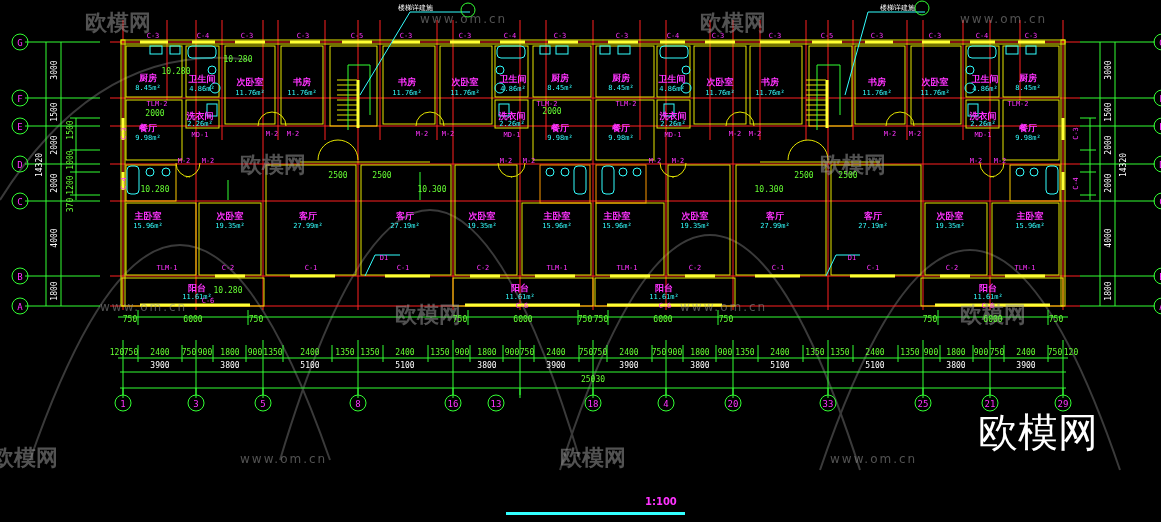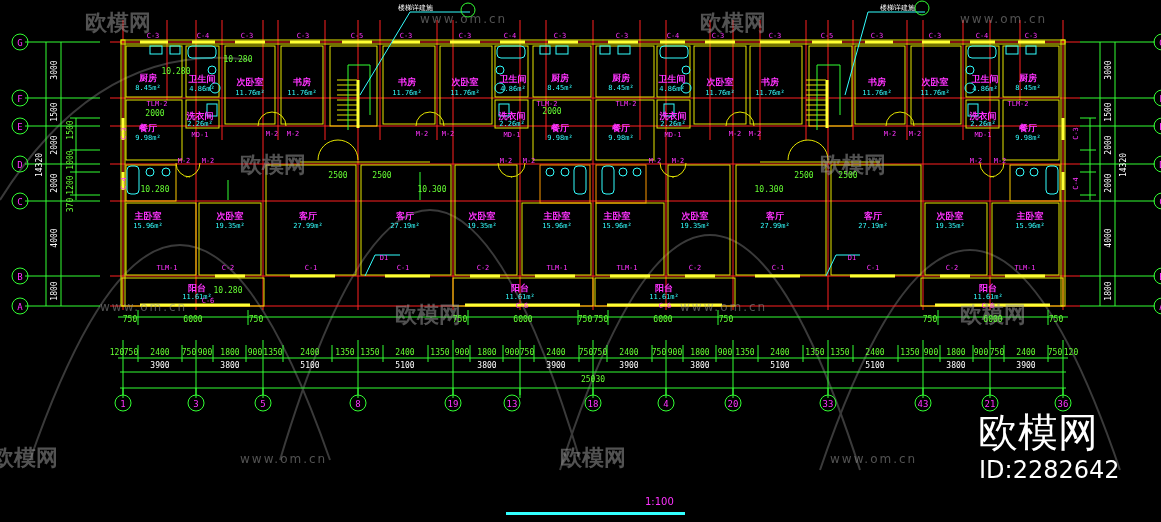--- a/index.html
+++ b/index.html
@@ -11,21 +11,21 @@
   .tag{color:#ff33ff;font-size:7px;transform:translateX(-50%);}
   .dim{color:#66ff33;font-size:8px;transform:translateX(-50%);}
   .dimw{color:#ffffff;font-size:8px;transform:translateX(-50%);}
   .dimv{color:#ffffff;font-size:8px;transform:translate(-50%,-50%) rotate(-90deg);}
   .dimvg{color:#66ff33;font-size:8px;transform:translate(-50%,-50%) rotate(-90deg);}
   .axis-bubble{position:absolute;width:15px;height:15px;border:1px solid #33ff33;border-radius:50%;color:#ff33ff;font-size:9px;display:flex;align-items:center;justify-content:center;transform:translate(-50%,-50%);font-family:"DejaVu Sans Mono",monospace;}
   .wm{position:absolute;color:rgba(150,150,150,0.55);font-family:"DejaVu Sans",sans-serif;white-space:nowrap;}
   .wm-logo{font-size:22px;font-weight:bold;}
   .wm-url{font-size:12px;letter-spacing:2px;}
   .title{position:absolute;left:511px;top:483px;color:#ff33ff;font-size:21px;font-weight:bold;font-family:"DejaVu Sans",sans-serif;}
-  .scale{position:absolute;left:645px;top:496px;color:#ff33ff;font-size:10px;font-weight:normal;font-family:"DejaVu Sans",sans-serif;}
+  .scale{position:absolute;left:645px;top:496px;color:#ff33ff;font-size:10px;font-weight:bold;font-family:"DejaVu Sans",sans-serif;}
   .title-line{position:absolute;left:506px;top:512px;width:179px;height:3px;background:#33ffff;}
   .brand-big{position:absolute;left:978px;top:405px;color:#fff;font-size:40px;font-family:"DejaVu Sans",sans-serif;}
   .brand-id{position:absolute;left:979px;top:456px;color:#fff;font-size:24px;font-family:"DejaVu Sans",sans-serif;}
   .note{position:absolute;color:#ffffff;font-size:7px;}
 </style>
 </head>
 <body>
 
 <div id="canvas">
 
@@ -429,29 +429,29 @@
   <div class="axis-bubble" style="left:1162px;top:126px">E</div>
   <div class="axis-bubble" style="left:1162px;top:164px">D</div>
   <div class="axis-bubble" style="left:1162px;top:201px">C</div>
   <div class="axis-bubble" style="left:1162px;top:276px">B</div>
   <div class="axis-bubble" style="left:1162px;top:306px">A</div>
 
   <div class="axis-bubble" style="left:123px;top:403px">1</div>
   <div class="axis-bubble" style="left:196px;top:403px">3</div>
   <div class="axis-bubble" style="left:263px;top:403px">5</div>
   <div class="axis-bubble" style="left:358px;top:403px">8</div>
-  <div class="axis-bubble" style="left:453px;top:403px">19</div>
-  <div class="axis-bubble" style="left:512px;top:403px">13</div>
+  <div class="axis-bubble" style="left:453px;top:403px">16</div>
+  <div class="axis-bubble" style="left:496px;top:403px">13</div>
   <div class="axis-bubble" style="left:593px;top:403px">18</div>
   <div class="axis-bubble" style="left:666px;top:403px">4</div>
   <div class="axis-bubble" style="left:733px;top:403px">20</div>
   <div class="axis-bubble" style="left:828px;top:403px">33</div>
-  <div class="axis-bubble" style="left:923px;top:403px">43</div>
+  <div class="axis-bubble" style="left:923px;top:403px">25</div>
   <div class="axis-bubble" style="left:990px;top:403px">21</div>
-  <div class="axis-bubble" style="left:1063px;top:403px">36</div>
+  <div class="axis-bubble" style="left:1063px;top:403px">29</div>
 
   <div class="lbl dimv" style="left:55px;top:70px">3000</div>
   <div class="lbl dimv" style="left:55px;top:112px">1500</div>
   <div class="lbl dimv" style="left:55px;top:145px">2000</div>
   <div class="lbl dimv" style="left:55px;top:183px">2000</div>
   <div class="lbl dimv" style="left:55px;top:238px">4000</div>
   <div class="lbl dimv" style="left:55px;top:291px">1800</div>
   <div class="lbl dimv" style="left:40px;top:165px">14320</div>
   <div class="lbl dimvg" style="left:71px;top:130px">1500</div>
   <div class="lbl dimvg" style="left:71px;top:160px">1000</div>
@@ -693,14 +693,13 @@
   <div class="lbl tag" style="left:988px;top:303px">C-6</div>
   <div class="lbl tag" style="left:118px;top:130px;transform:rotate(-90deg)">C-3</div>
   <div class="lbl tag" style="left:118px;top:180px;transform:rotate(-90deg)">C-4</div>
   <div class="lbl tag" style="left:1070px;top:130px;transform:rotate(-90deg)">C-3</div>
   <div class="lbl tag" style="left:1070px;top:180px;transform:rotate(-90deg)">C-4</div>
 
   <div class="scale">1:100</div>
   <div class="title-line"></div>
 
   <div class="brand-big">欧模网</div>
-  <div class="brand-id">ID:2282642</div>
 </div>
 
 </body></html>

